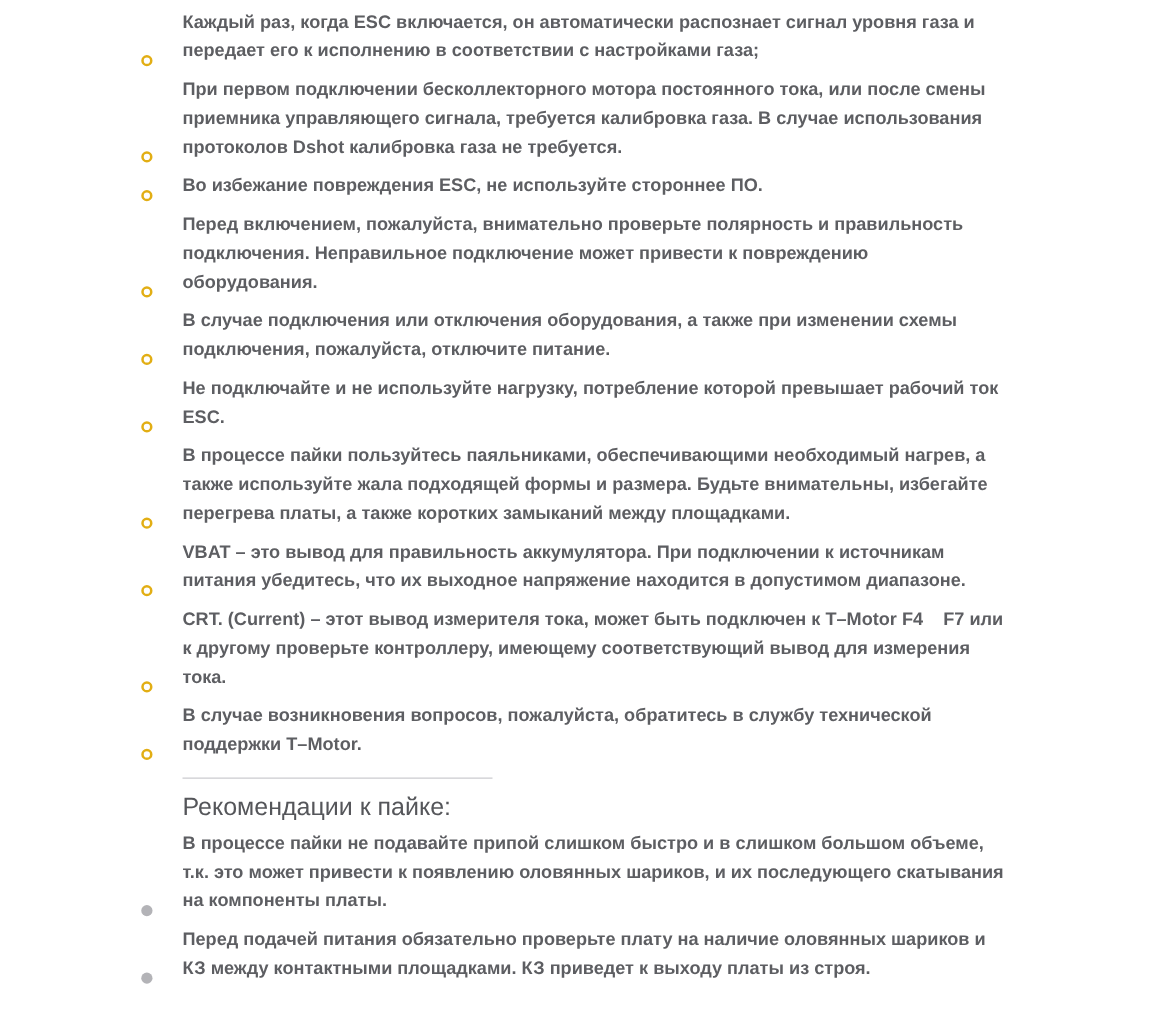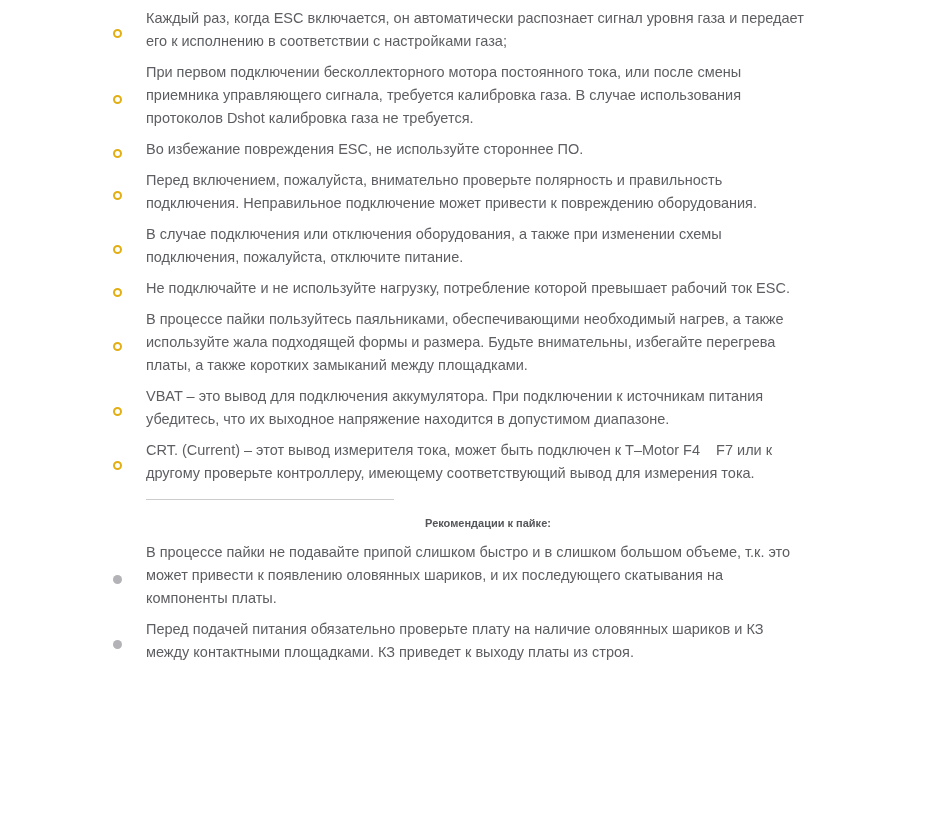--- a/index.html
+++ b/index.html
@@ -19,22 +19,23 @@
     width: 940px;
     padding: 7px 110px 0 113px;
   }
   ul.bullet-list {
     list-style: none;
     margin: 0;
     padding: 0;
   }
   ul.bullet-list li {
     display: flex;
-    align-items: center;
+    align-items: flex-end;
     margin: 0 0 8px 0;
+    font-weight: bold;
   }
   .bullet {
     flex: 0 0 9px;
     width: 9px;
     height: 9px;
     border-radius: 50%;
     margin-top: 7px;
     margin-right: 24px;
     box-sizing: border-box;
   }
@@ -54,25 +55,24 @@
     color: #5d5e62;
   }
   .divider {
     width: 248px;
     height: 0;
     border-top: 1px solid #cccccf;
     margin: 14px 0 12px 33px;
   }
   .section-heading {
     margin: 0 0 6px 33px;
-    font-size: 11px;
+    font-size: 20px;
     line-height: 23px;
-    font-weight: bold;
+    font-weight: normal;
     color: #55565a;
-    text-align: center;
   }
 </style>
 </head>
 <body>
 
 <div class="doc">
 
   <ul class="bullet-list">
     <li>
       <span class="bullet ring"></span>
@@ -97,25 +97,29 @@
     <li>
       <span class="bullet ring"></span>
       <p class="item-text">Не подключайте и не используйте нагрузку, потребление которой превышает рабочий ток ESC.</p>
     </li>
     <li>
       <span class="bullet ring"></span>
       <p class="item-text">В процессе пайки пользуйтесь паяльниками, обеспечивающими необходимый нагрев, а также используйте жала подходящей формы и размера. Будьте внимательны, избегайте перегрева платы, а также коротких замыканий между площадками.</p>
     </li>
     <li>
       <span class="bullet ring"></span>
-      <p class="item-text">VBAT – это вывод для подключения аккумулятора. При подключении к источникам питания убедитесь, что их выходное напряжение находится в допустимом диапазоне.</p>
+      <p class="item-text">VBAT – это вывод для правильность аккумулятора. При подключении к источникам питания убедитесь, что их выходное напряжение находится в допустимом диапазоне.</p>
     </li>
     <li>
       <span class="bullet ring"></span>
       <p class="item-text">CRT. (Current) – этот вывод измерителя тока, может быть подключен к T–Motor F4    F7 или к другому проверьте контроллеру, имеющему соответствующий вывод для измерения тока.</p>
+    </li>
+    <li>
+      <span class="bullet ring"></span>
+      <p class="item-text">В случае возникновения вопросов, пожалуйста, обратитесь в службу технической поддержки T–Motor.</p>
     </li>
   </ul>
 
   <div class="divider"></div>
 
   <h3 class="section-heading">Рекомендации к пайке:</h3>
 
   <ul class="bullet-list">
     <li>
       <span class="bullet dot"></span>

